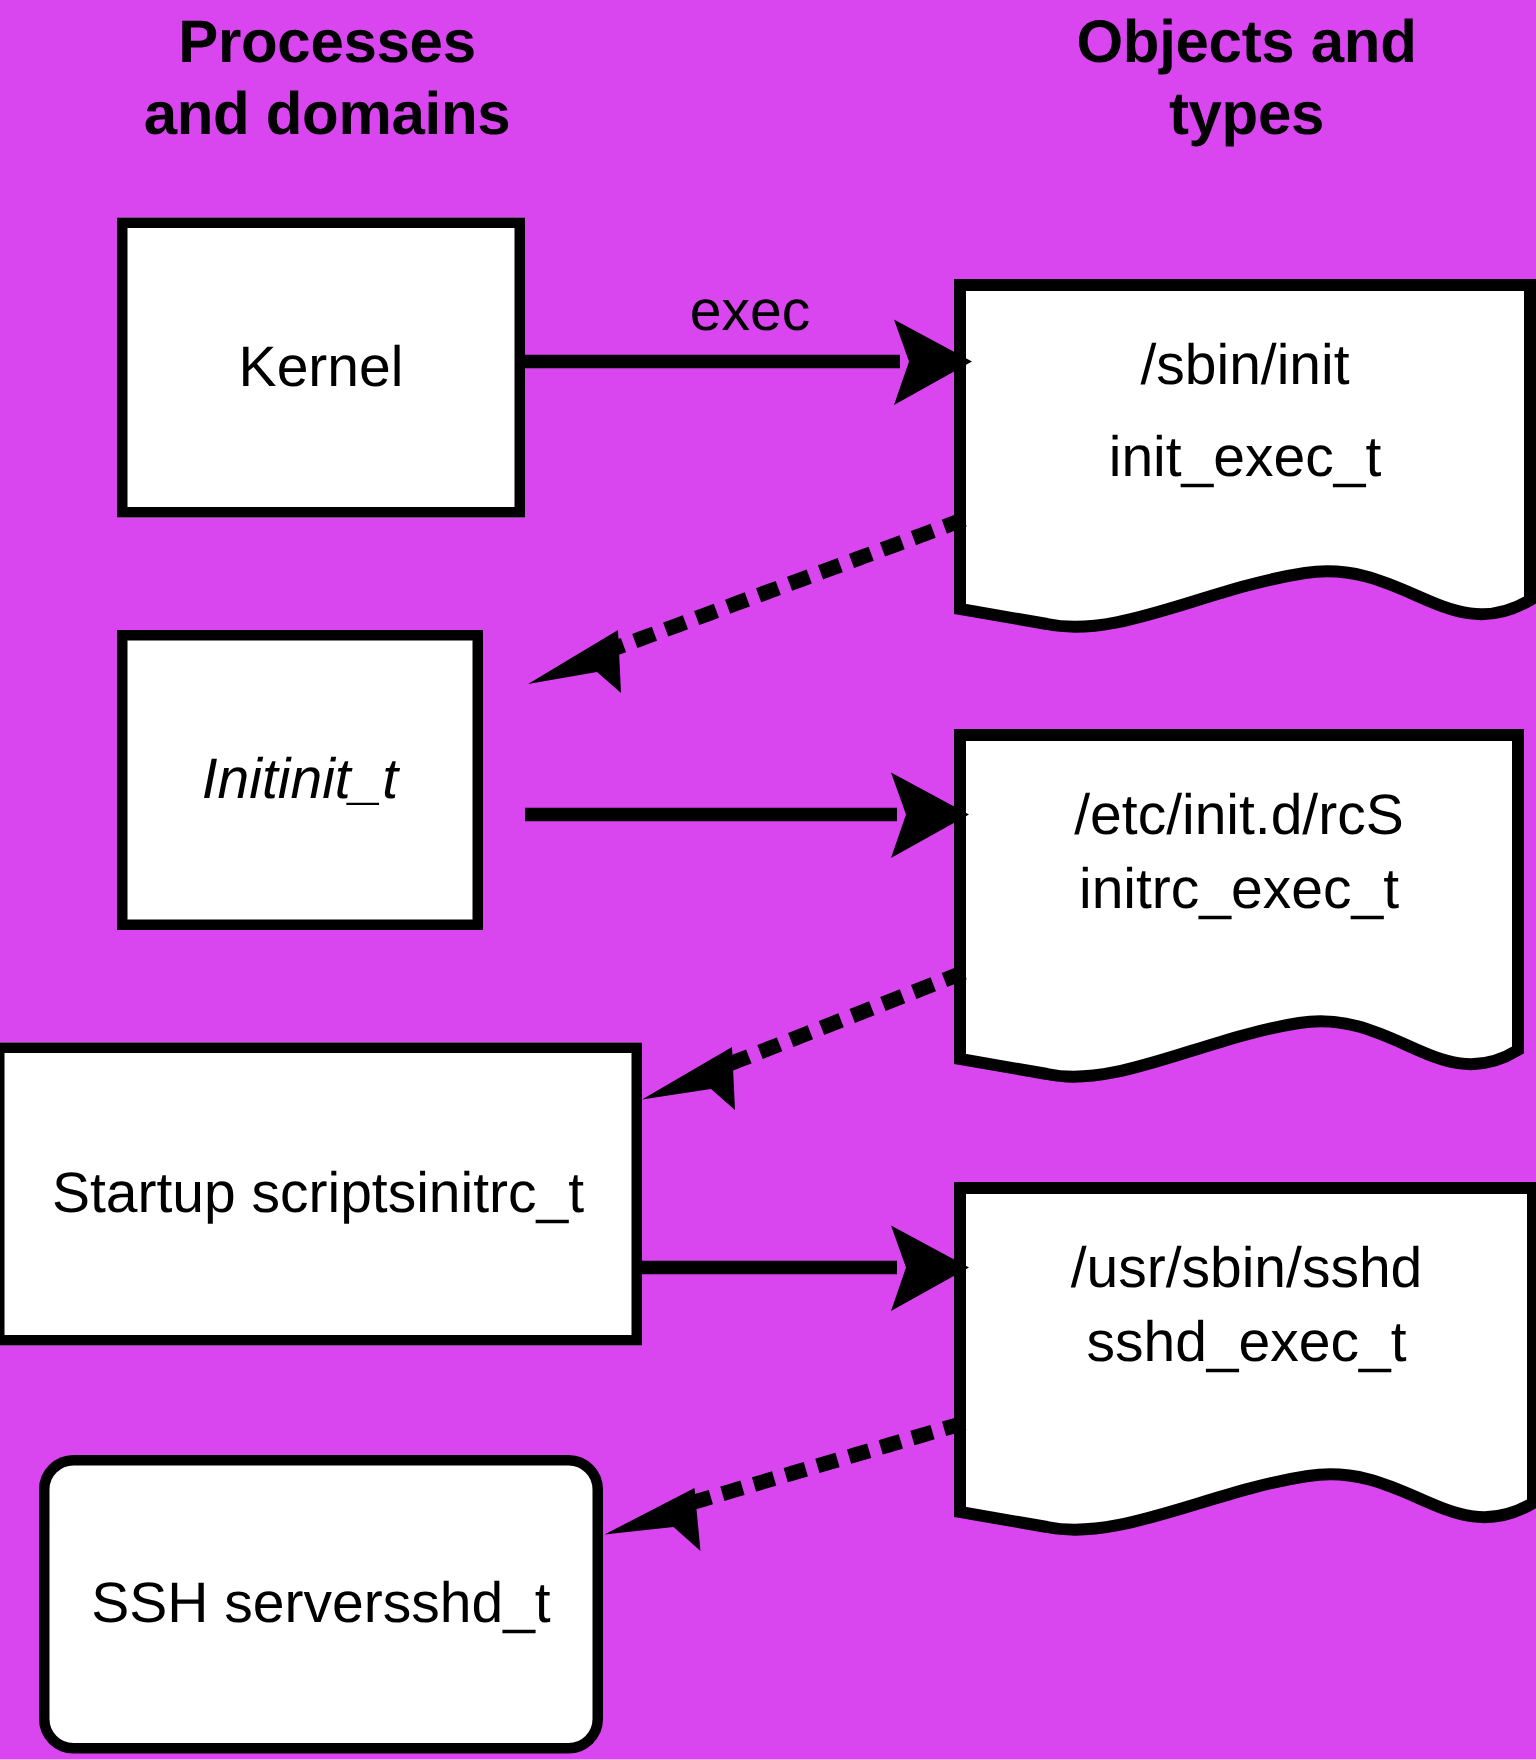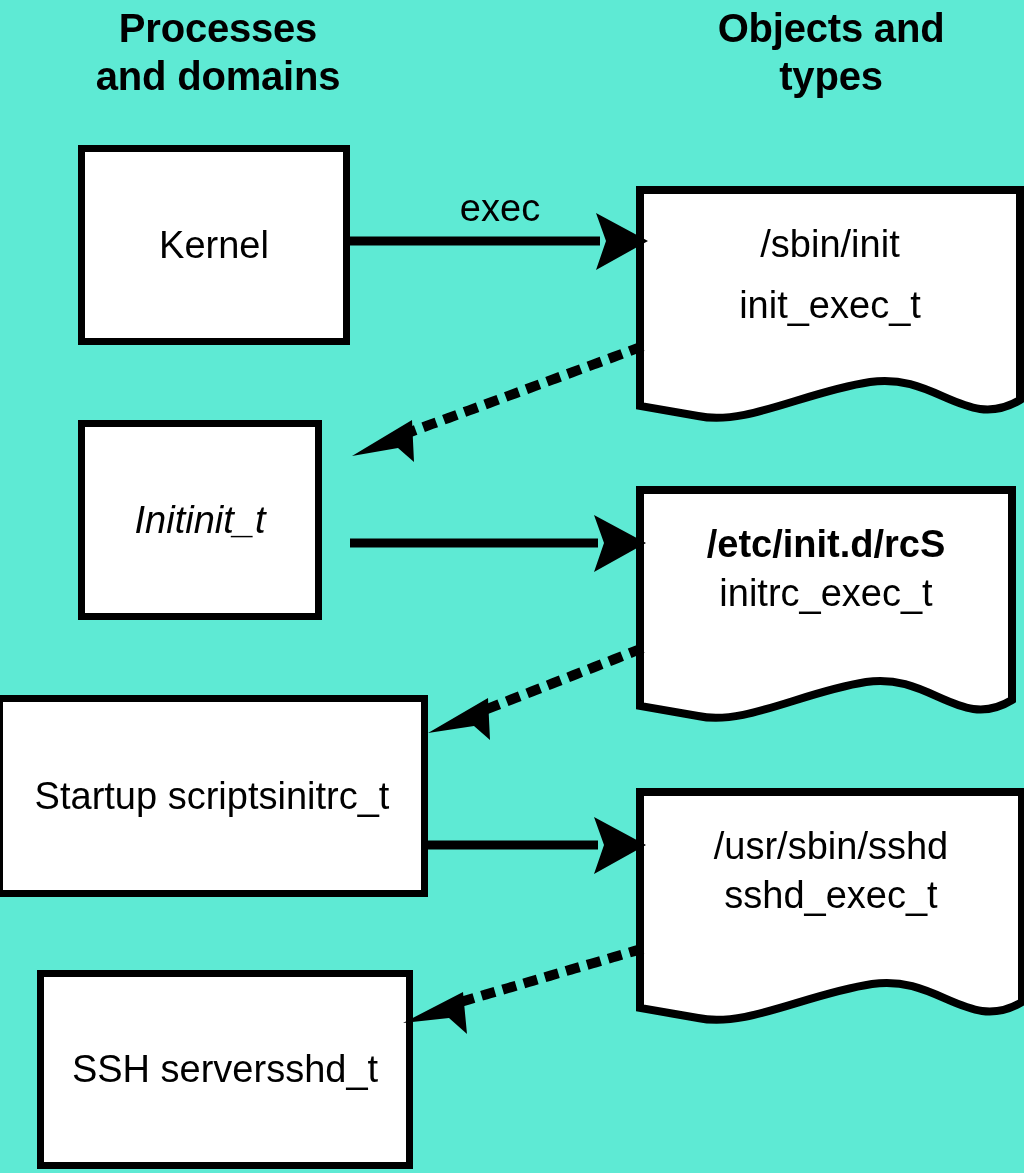--- a/index.html
+++ b/index.html
@@ -9,21 +9,21 @@
     background: #ffffff;
   }
   body {
     font-family: "Liberation Sans", sans-serif;
     color: #000000;
   }
   #canvas {
     position: relative;
     width: 1024px;
     height: 1173px;
-    background: #5eead4;
+    background: #d946ef;
     overflow: hidden;
   }
   .col-header {
     position: absolute;
     font-weight: bold;
     font-size: 40px;
     line-height: 48px;
     text-align: center;
     color: #000000;
     white-space: pre-line;
@@ -106,38 +106,38 @@
   <div class="proc-box" style="left:78px; top:420px; width:244px; height:200px;font-style:italic;">
     <div class="proc-line">Init</div>
     <div class="proc-line">init_t</div>
   </div>
 
   <div class="proc-box" style="left:-4px; top:695px; width:432px; height:202px;">
     <div class="proc-line">Startup scripts</div>
     <div class="proc-line">initrc_t</div>
   </div>
 
-  <div class="proc-box" style="left:37px; top:970px; width:376px; height:199px;">
+  <div class="proc-box" style="left:26px; top:970px; width:376px; height:199px;border-radius:23px;">
     <div class="proc-line">SSH server</div>
     <div class="proc-line">sshd_t</div>
   </div>
 
   <div class="doc-shape" style="left:636px; top:186px; width:388px; height:242px;">
     <svg viewBox="0 0 388 242" preserveAspectRatio="none">
       <path d="M4 4 L384 4 L384 214 C 330 246 300 186 234 196 C 168 206 110 240 62 230 L4 220 Z" fill="#ffffff" stroke="#000000" stroke-width="8" stroke-linejoin="miter" stroke-linecap="square"></path>
     </svg>
     <div class="doc-label" style="top:34px;">/sbin/init</div>
     <div class="doc-label" style="top:83px;margin-top:12px;">init_exec_t</div>
   </div>
 
   <div class="doc-shape" style="left:636px; top:486px; width:380px; height:242px;">
     <svg viewBox="0 0 380 242" preserveAspectRatio="none">
       <path d="M4 4 L376 4 L376 214 C 324 246 294 186 230 196 C 166 206 108 240 62 230 L4 220 Z" fill="#ffffff" stroke="#000000" stroke-width="8" stroke-linejoin="miter" stroke-linecap="square"></path>
     </svg>
-    <div class="doc-label" style="top:34px;font-weight:bold;">/etc/init.d/rcS</div>
+    <div class="doc-label" style="top:34px;">/etc/init.d/rcS</div>
     <div class="doc-label" style="top:83px;">initrc_exec_t</div>
   </div>
 
   <div class="doc-shape" style="left:636px; top:788px; width:390px; height:242px;">
     <svg viewBox="0 0 390 242" preserveAspectRatio="none">
       <path d="M4 4 L386 4 L386 214 C 332 246 302 186 236 196 C 170 206 110 240 62 230 L4 220 Z" fill="#ffffff" stroke="#000000" stroke-width="8" stroke-linejoin="miter" stroke-linecap="square"></path>
     </svg>
     <div class="doc-label" style="top:34px;">/usr/sbin/sshd</div>
     <div class="doc-label" style="top:83px;">sshd_exec_t</div>
   </div>

